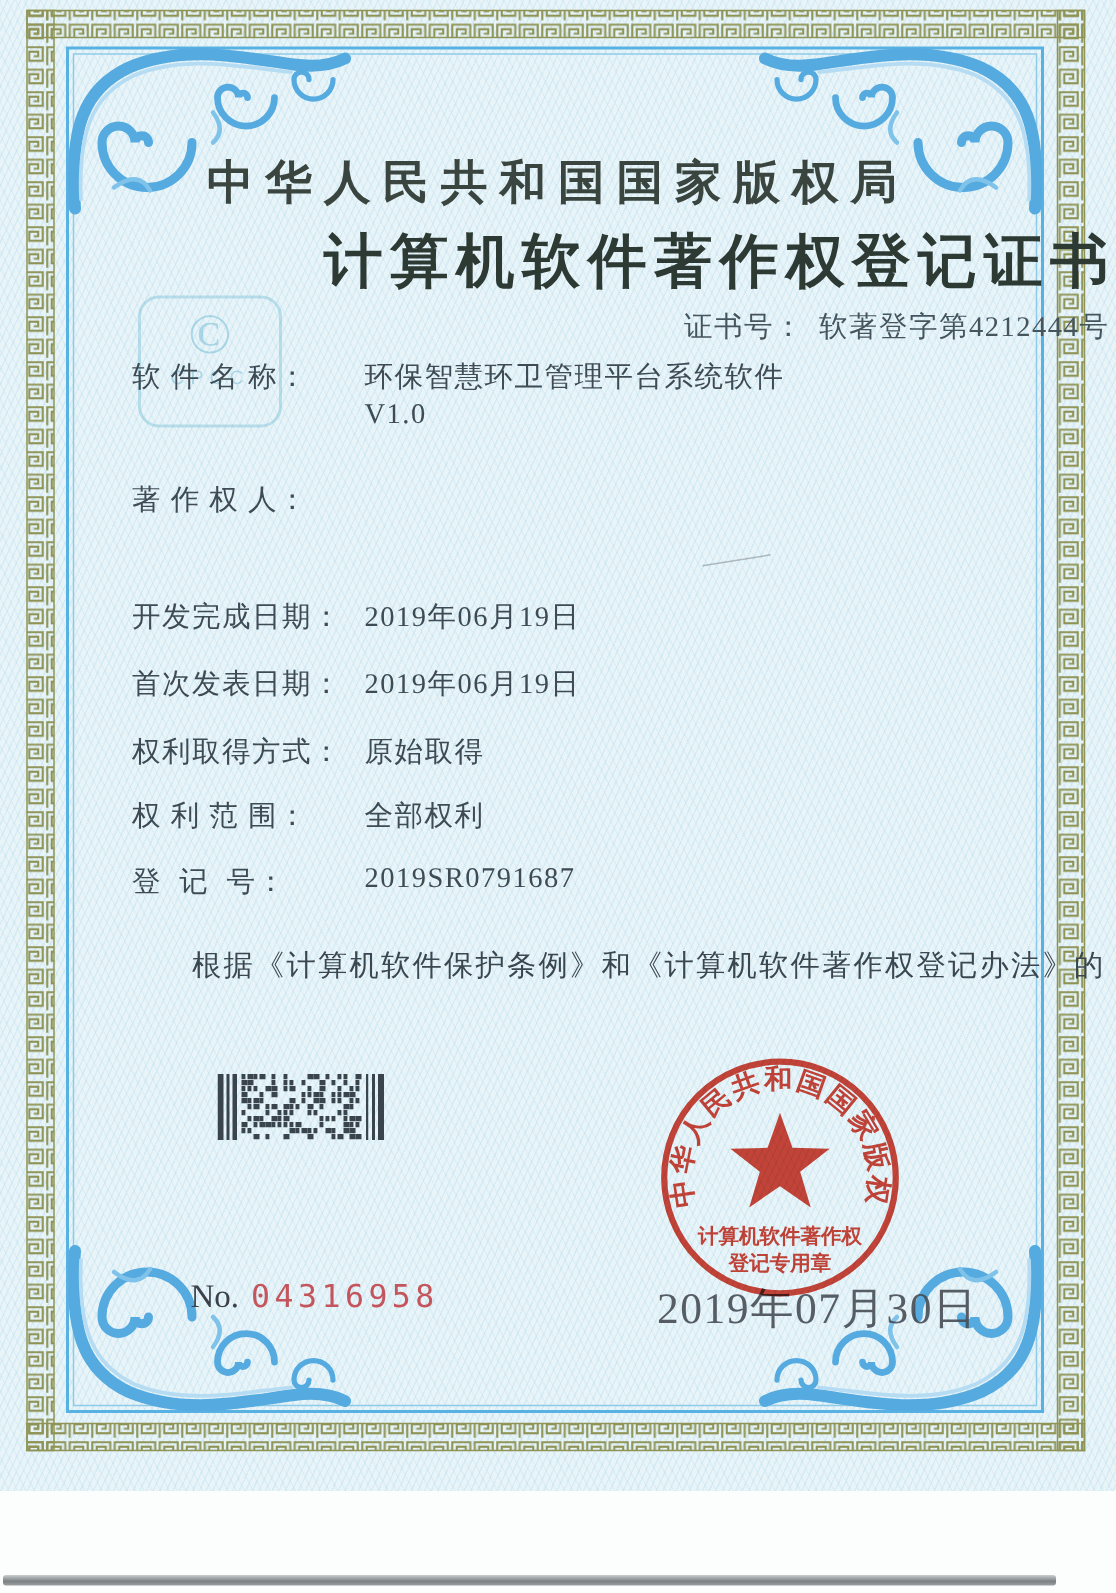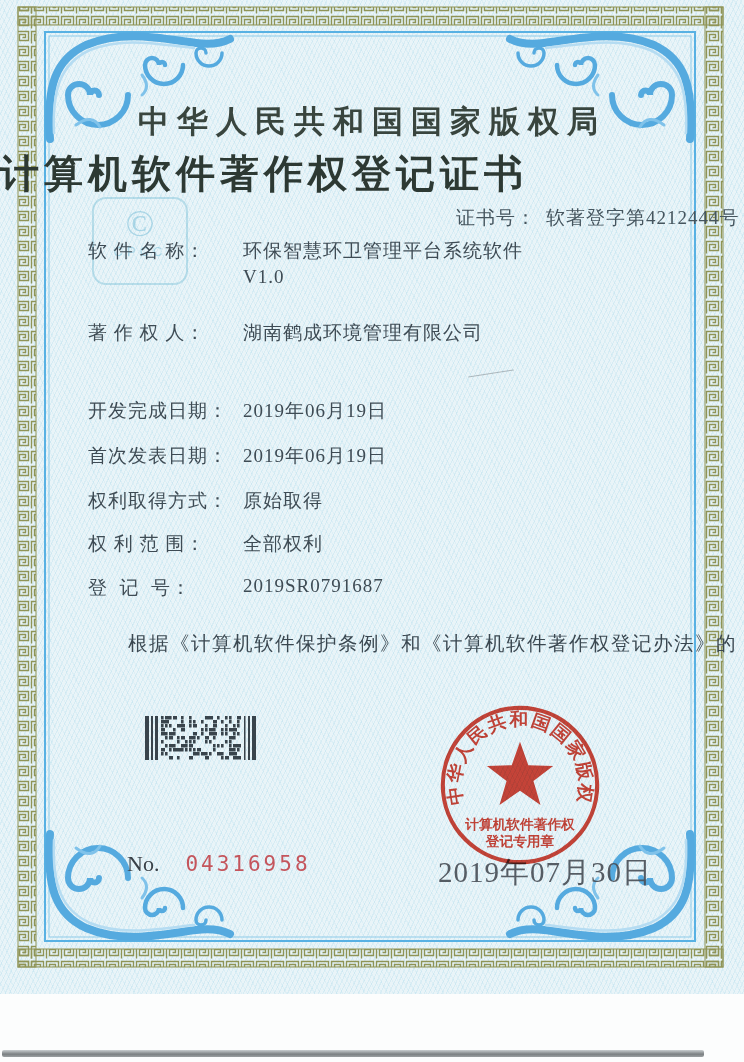--- a/index.html
+++ b/index.html
@@ -25,21 +25,21 @@
   }
   .wm-symbol{font-size:38px;line-height:44px;margin-top:2px;}
   .wm-label{font-size:13px;letter-spacing:4px;line-height:14px;
     font-family:"Liberation Sans","DejaVu Sans",sans-serif;}
   
   .org-title{
     position:absolute;left:0;top:101px;width:744px;text-align:center;
     font-size:31px;font-weight:600;letter-spacing:8px;color:#39453e;
   }
   .main-title{
-    position:absolute;left:0;top:147px;width:744px;text-align:left;
+    position:absolute;left:0;top:147px;width:744px;text-align:right;
     font-size:39px;font-weight:700;letter-spacing:5px;color:#2d3933;
   }
   .cert-no{
     position:absolute;left:456px;top:205px;white-space:nowrap;
     font-size:19px;color:#45555e;letter-spacing:1px;
   }
   .cert-no span{margin-right:10px;}
   
   .field{position:absolute;left:0;width:601px;height:26px;font-size:19px;color:#3e4b54;}
   .flabel{position:absolute;left:88px;letter-spacing:1px;white-space:pre;}
@@ -47,21 +47,21 @@
   .vline2{position:absolute;left:243px;top:266px;font-size:19px;color:#3e4b54;letter-spacing:1px;}
   
   .stmt{position:absolute;left:86px;width:600px;font-size:19.5px;color:#3a4750;
         letter-spacing:1.5px;white-space:nowrap;}
   .stmt1{top:630px;padding-left:42px;}
   .stmt2{top:674px;}
   
   .barcode{position:absolute;left:145px;top:716px;width:112px;height:44px;}
   
   .serial{position:absolute;left:127px;top:851px;font-size:22px;color:#3a4148;white-space:nowrap;}
-  .serial .num{color:#c4555c;letter-spacing:3px;margin-left:26px;
+  .serial .num{color:#c4555c;letter-spacing:3px;margin-left:8px;
     font-family:"DejaVu Sans Mono","Liberation Mono",monospace;font-size:21px;}
   
   .issue-date{position:absolute;left:438px;top:853px;font-size:29px;color:#474d55;
     letter-spacing:1px;white-space:nowrap;opacity:.9;}
   .seal{position:absolute;left:437px;top:702px;width:166px;height:166px;
     mix-blend-mode:multiply;opacity:.93;}
   .scratch{position:absolute;left:468px;top:373px;width:46px;height:1px;
     background:rgba(125,135,140,.55);transform:rotate(-9deg);}
   
   .paper-bottom{position:absolute;left:0;top:994px;width:744px;height:68px;background:#fcfdfd;}
@@ -119,21 +119,20 @@
   </div>
 
   <div class="field" style="top:238px">
     <span class="flabel">软 件 名 称：</span>
     <span class="fvalue">环保智慧环卫管理平台系统软件</span>
   </div>
   <div class="vline2">V1.0</div>
 
   <div class="field" style="top:320px">
     <span class="flabel">著 作 权 人：</span>
-    <span class="fvalue">湖南鹤成环境管理有限公司</span>
   </div>
 
   <div class="field" style="top:398px">
     <span class="flabel">开发完成日期：</span>
     <span class="fvalue">2019年06月19日</span>
   </div>
 
   <div class="field" style="top:443px">
     <span class="flabel">首次发表日期：</span>
     <span class="fvalue">2019年06月19日</span>

